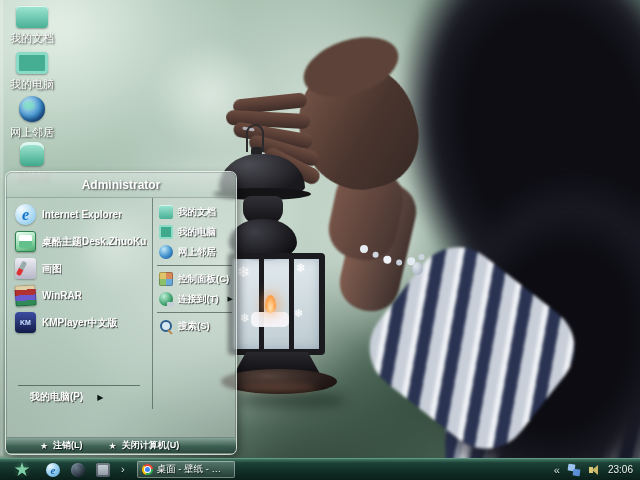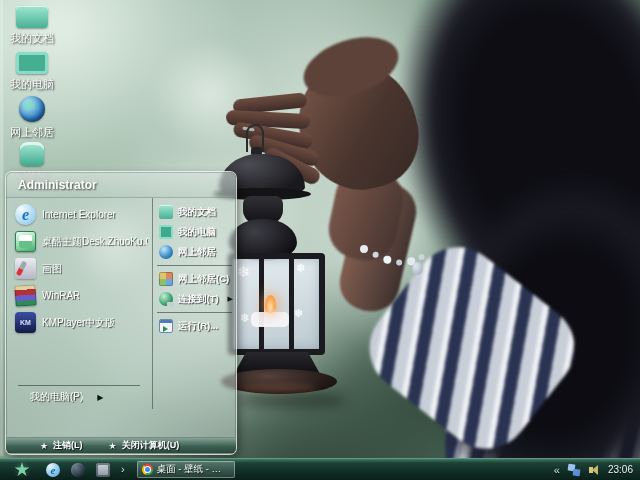--- a/index.html
+++ b/index.html
@@ -128,28 +128,28 @@
 
   
   .start-menu{position:absolute;left:6px;top:172px;width:230px;height:282px;
     border-radius:6px;overflow:hidden;
     background:rgba(203,218,210,.52);
     -webkit-backdrop-filter:blur(2px);backdrop-filter:blur(2px);
     box-shadow:0 0 0 1px rgba(245,250,247,.8),inset 0 0 0 1px rgba(80,100,90,.45),
       3px 4px 10px rgba(0,0,0,.45);}
   .sm-header{height:26px;display:flex;align-items:center;padding:0 12px;
     background:linear-gradient(180deg,rgba(255,255,255,.22),rgba(160,185,172,.18));
-    border-bottom:1px solid rgba(40,60,50,.3);}
+    border-bottom:1px solid rgba(40,60,50,.3);justify-content:center;}
   .sm-user{font-size:12px;font-weight:bold;color:#fff;text-shadow:1px 1px 2px rgba(0,0,0,.7);}
   .sm-body{display:flex;height:211px;}
   .sm-left{width:146px;padding-top:3px;display:flex;flex-direction:column;}
   .sm-right{width:84px;border-left:1px solid rgba(20,35,28,.45);padding-top:4px;
     display:flex;flex-direction:column;}
   .sm-item{height:27px;display:flex;align-items:center;gap:6px;padding:0 4px 0 9px;cursor:default;}
-  .sm-lbl{font-size:10px;font-weight:normal;color:#fff;text-shadow:1px 1px 1px rgba(0,0,0,.7);
+  .sm-lbl{font-size:10px;font-weight:bold;color:#fff;text-shadow:1px 1px 1px rgba(0,0,0,.7);
     white-space:nowrap;overflow:hidden;}
   .smr-item{height:20px;display:flex;align-items:center;gap:5px;padding:0 3px 0 6px;cursor:default;}
   .smr-lbl{font-size:9.5px;font-weight:bold;color:#fff;text-shadow:1px 1px 1px rgba(0,0,0,.7);
     white-space:nowrap;overflow:hidden;flex:1;}
   .sm-sep{height:1px;background:rgba(15,30,24,.5);margin:4px 12px 3px 12px;}
   .smr-sep{height:1px;background:rgba(15,30,24,.5);margin:3px 4px;}
   .sm-allprog{margin-top:auto;height:24px;display:flex;align-items:center;gap:14px;
     padding-left:24px;cursor:default;}
   .arrow-glyph{font-size:8px;color:#0a1410;}
   .smr-arrow{font-size:7px;color:#0a1410;}
@@ -360,31 +360,31 @@
           <span class="ico ico-15 ico-comp-sm"></span>
           <span class="smr-lbl">我的电脑</span>
         </div>
         <div class="smr-item">
           <span class="ico ico-15 ico-net-sm"></span>
           <span class="smr-lbl">网上邻居</span>
         </div>
         <div class="smr-sep"></div>
         <div class="smr-item">
           <span class="ico ico-15 ico-cpl-sm"></span>
-          <span class="smr-lbl">网上邻居(C)</span>
+          <span class="smr-lbl">控制面板(C)</span>
         </div>
         <div class="smr-item">
           <span class="ico ico-15 ico-connect-sm"></span>
           <span class="smr-lbl">连接到(T)</span>
           <span class="smr-arrow">▶</span>
         </div>
         <div class="smr-sep"></div>
         <div class="smr-item">
-          <span class="ico ico-15 ico-run-sm"></span>
-          <span class="smr-lbl">运行(R)...</span>
+          <span class="ico ico-15 ico-search-sm"></span>
+          <span class="smr-lbl">搜索(S)</span>
         </div>
       </div>
     </div>
     <div class="sm-footer">
       <span class="foot-btn">
         <span class="foot-star">★</span>
         <span>注销(L)</span>
       </span>
       <span class="foot-btn">
         <span class="foot-star">★</span>

